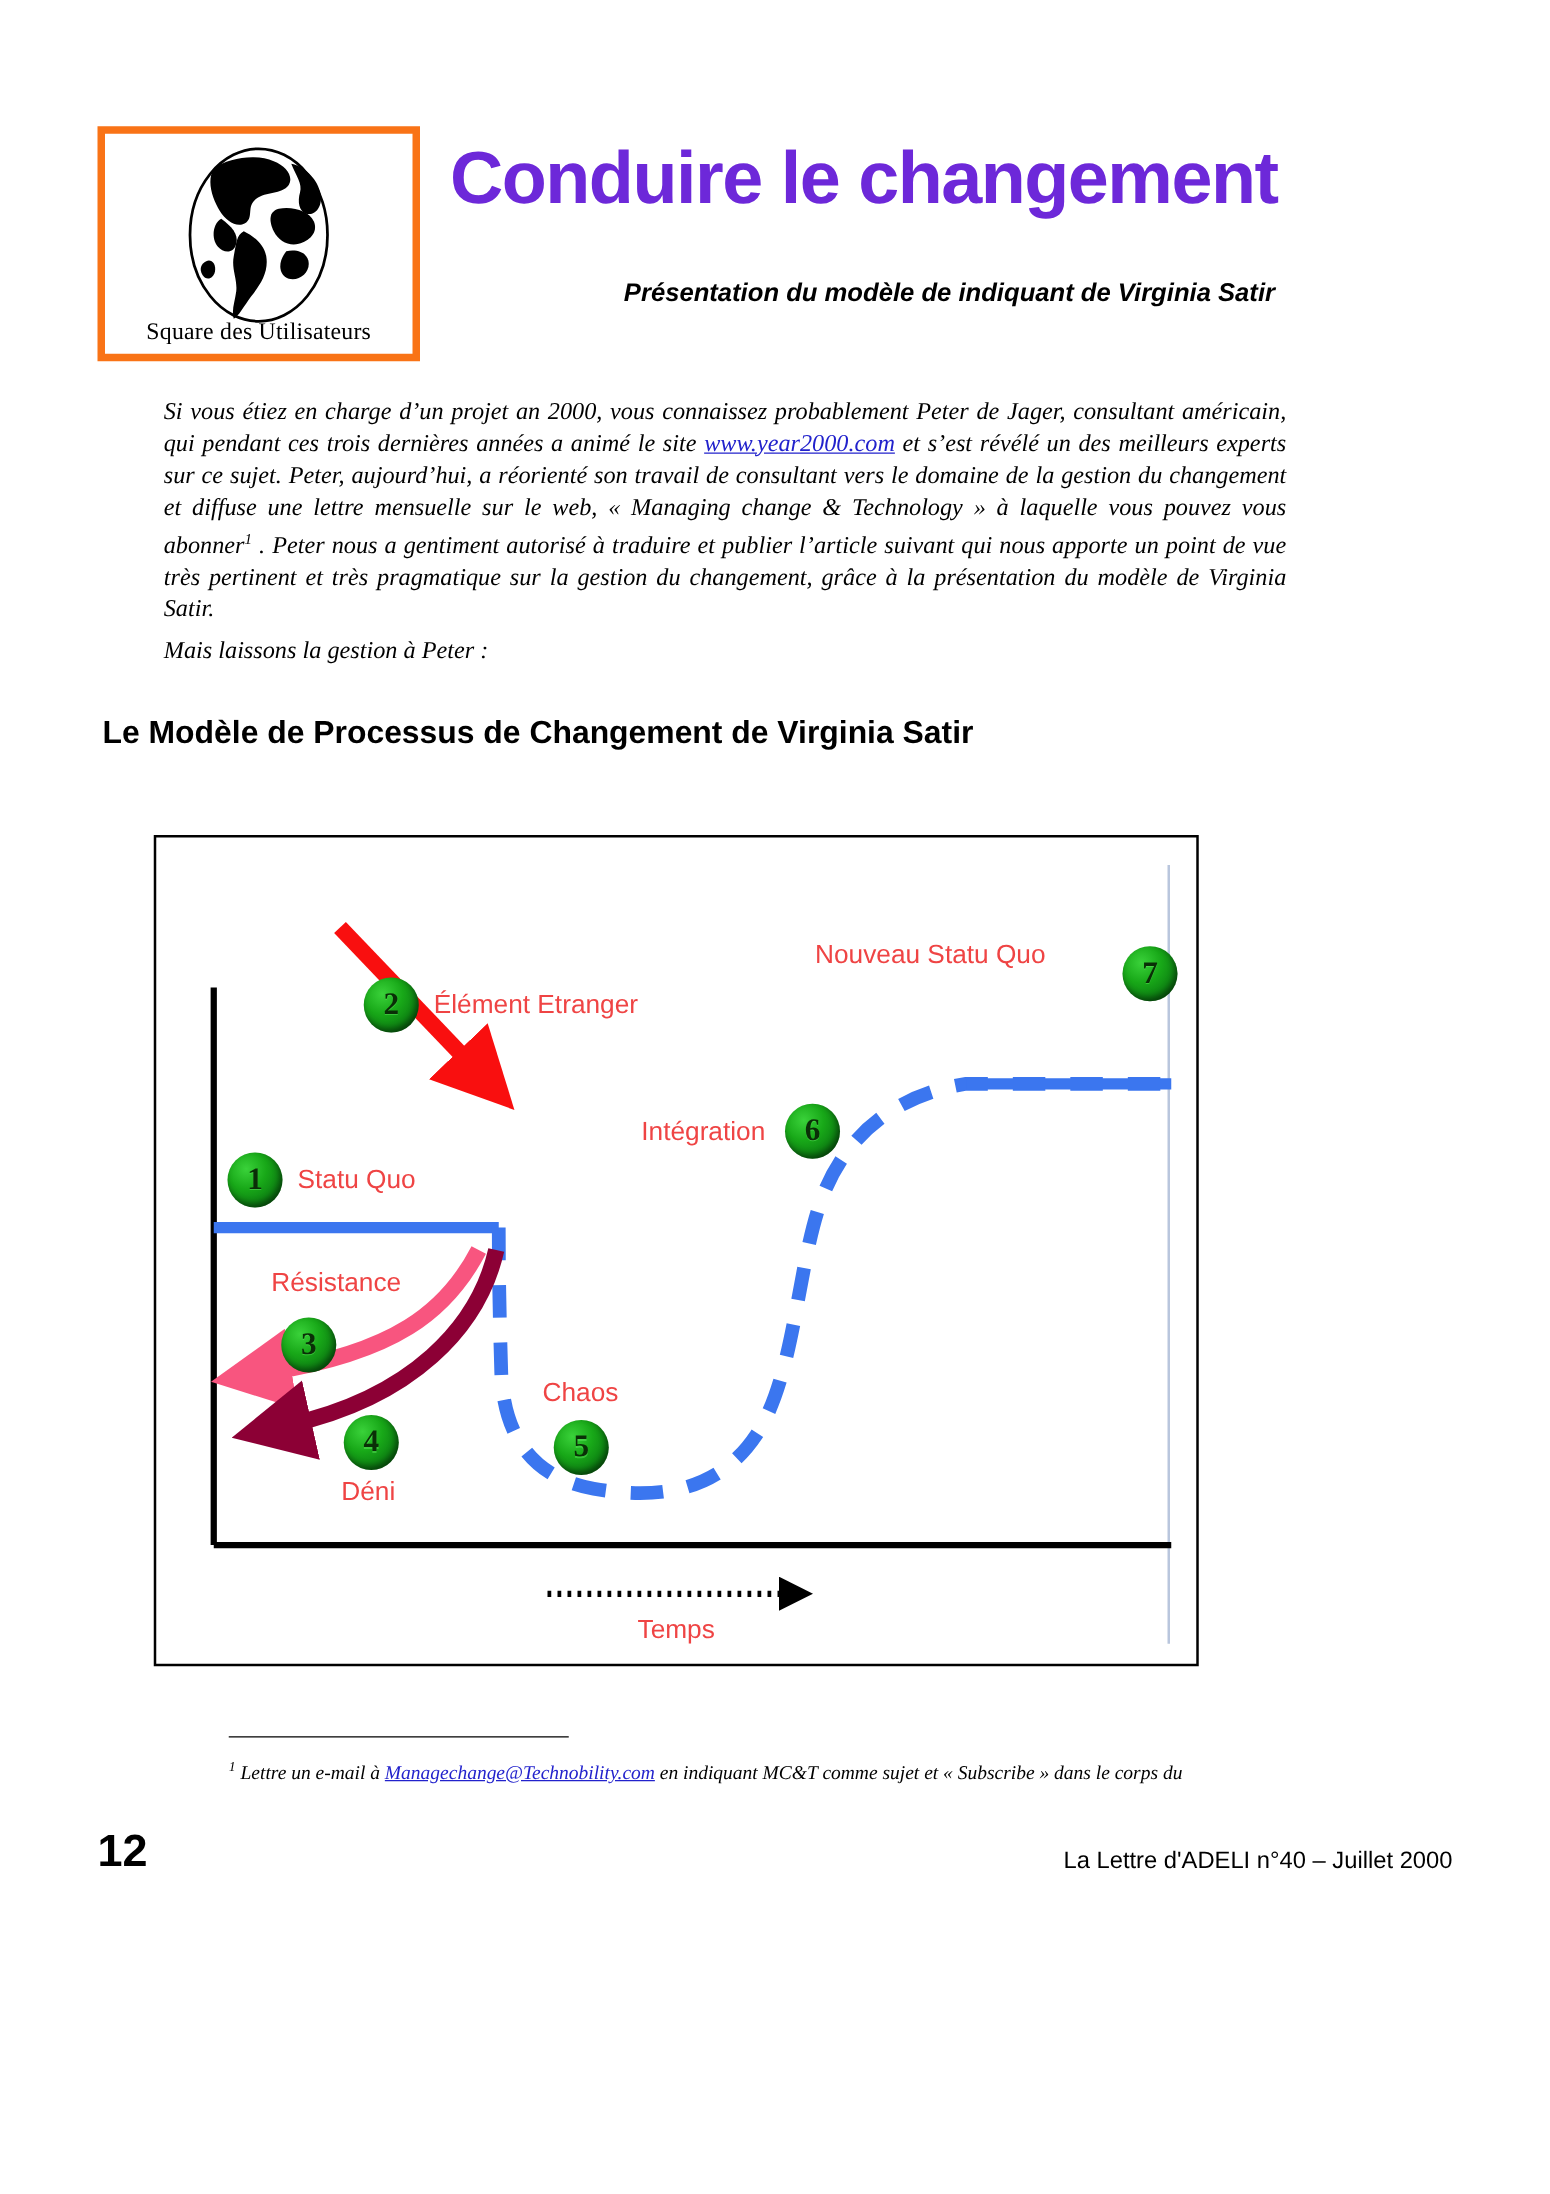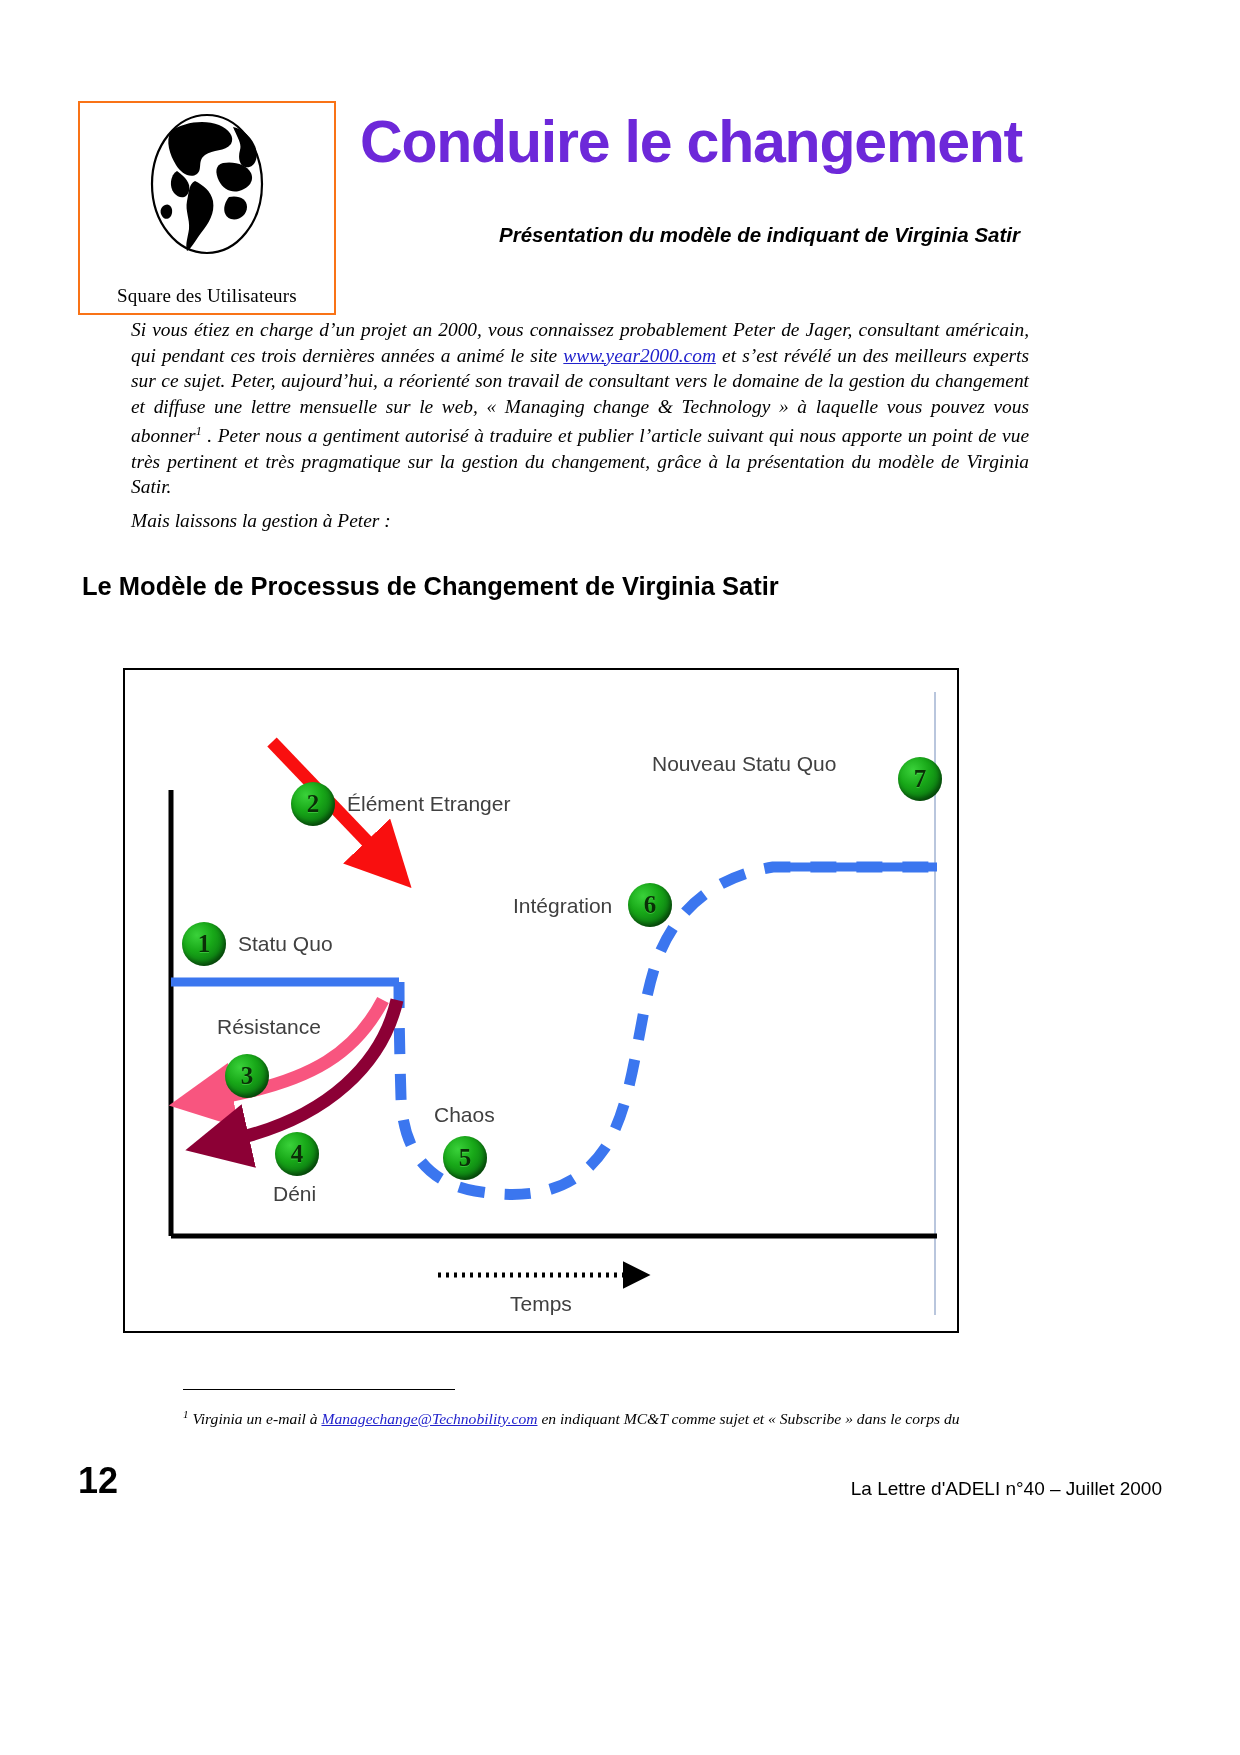--- a/index.html
+++ b/index.html
@@ -22,22 +22,22 @@
     width: 1240px;
     height: 1755px;
   }
 
   
   .logo-box {
     position: absolute;
     left: 78px;
     top: 101px;
     width: 258px;
-    height: 214px;
-    border: 2px solid #f97316;
+    height: 188px;
+    border: 6px solid #f97316;
     box-sizing: border-box;
     background: #fff;
   }
   .globe-wrap {
     position: absolute;
     left: 0; top: 6px;
     width: 100%;
     height: 150px;
     display: flex;
     align-items: center;
@@ -136,21 +136,21 @@
     border: 2px solid #000;
     box-sizing: border-box;
     background: #fff;
   }
   .figure svg { display: block; }
 
   .fig-label {
     position: absolute;
     font-family: "Liberation Sans", sans-serif;
     font-size: 21px;
-    color: #404040;
+    color: #ef4444;
     white-space: nowrap;
     text-align: right;
   }
 
   .badge {
     position: absolute;
     width: 44px;
     height: 44px;
     border-radius: 50%;
     background: radial-gradient(circle at 34% 30%, #3ad23a 0%, #18a818 38%, #0c7d12 72%, #0a5c0e 100%);
@@ -317,19 +317,19 @@
     <div class="badge" style="left:503px; top:213px;">
       <span>6</span>
     </div>
     <div class="badge" style="left:773px; top:87px;">
       <span>7</span>
     </div>
   </div>
 
   <div class="fn-rule"></div>
   <div class="footnote">
-    <sup>1</sup><span> Virginia un e-mail à </span><a class="link" href="#">Managechange@Technobility.com</a><span> en indiquant MC&amp;T comme sujet et « Subscribe » dans le corps du</span>
+    <sup>1</sup><span> Lettre un e-mail à </span><a class="link" href="#">Managechange@Technobility.com</a><span> en indiquant MC&amp;T comme sujet et « Subscribe » dans le corps du</span>
   </div>
 
   <div class="page-number">12</div>
   <div class="footer-right">La Lettre d'ADELI n°40 – Juillet 2000</div>
 
 </div>
 
 </body></html>

